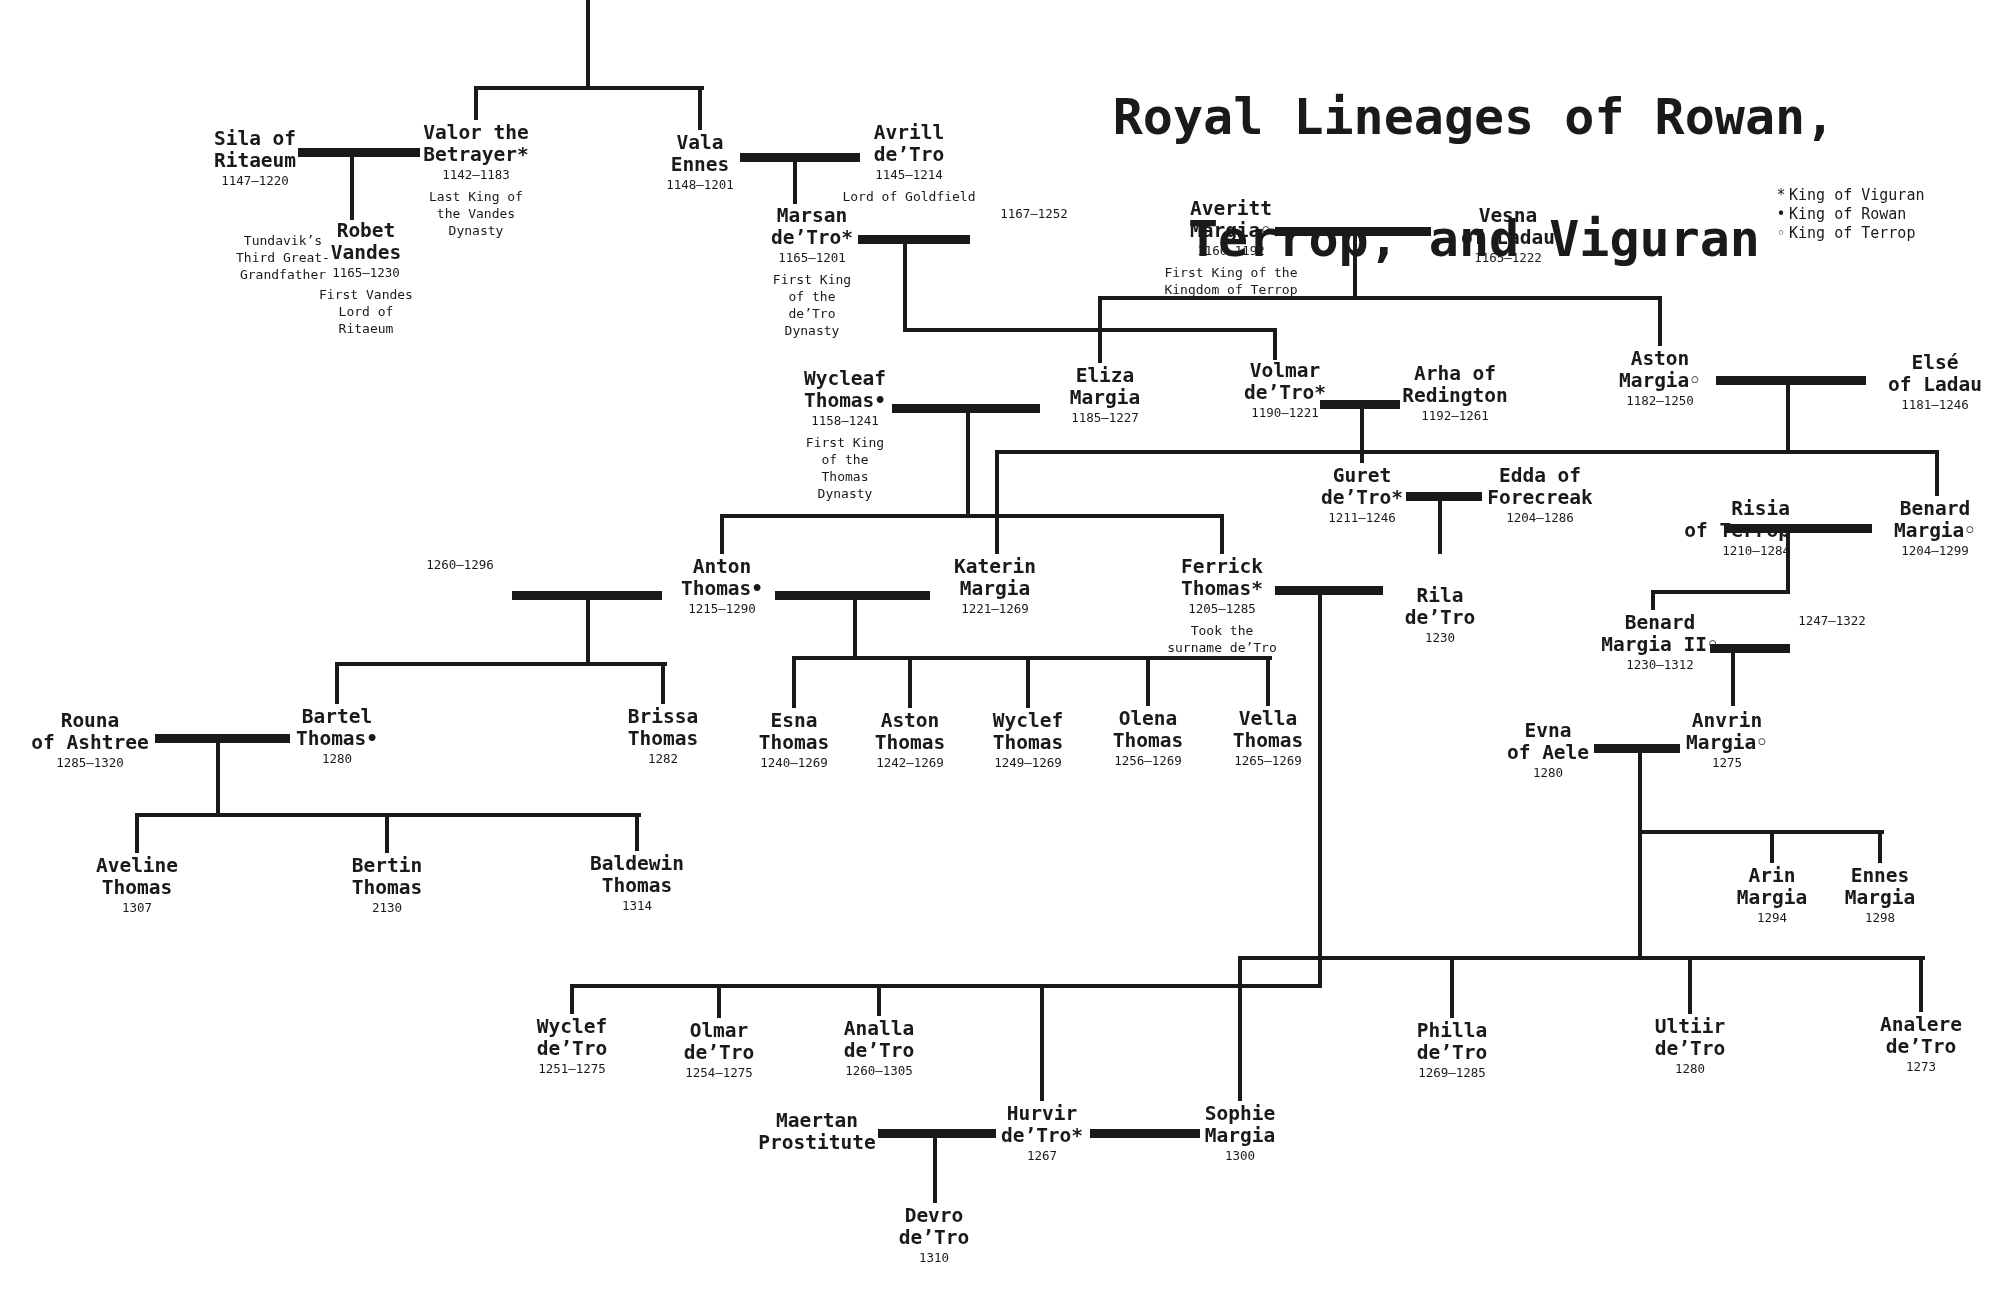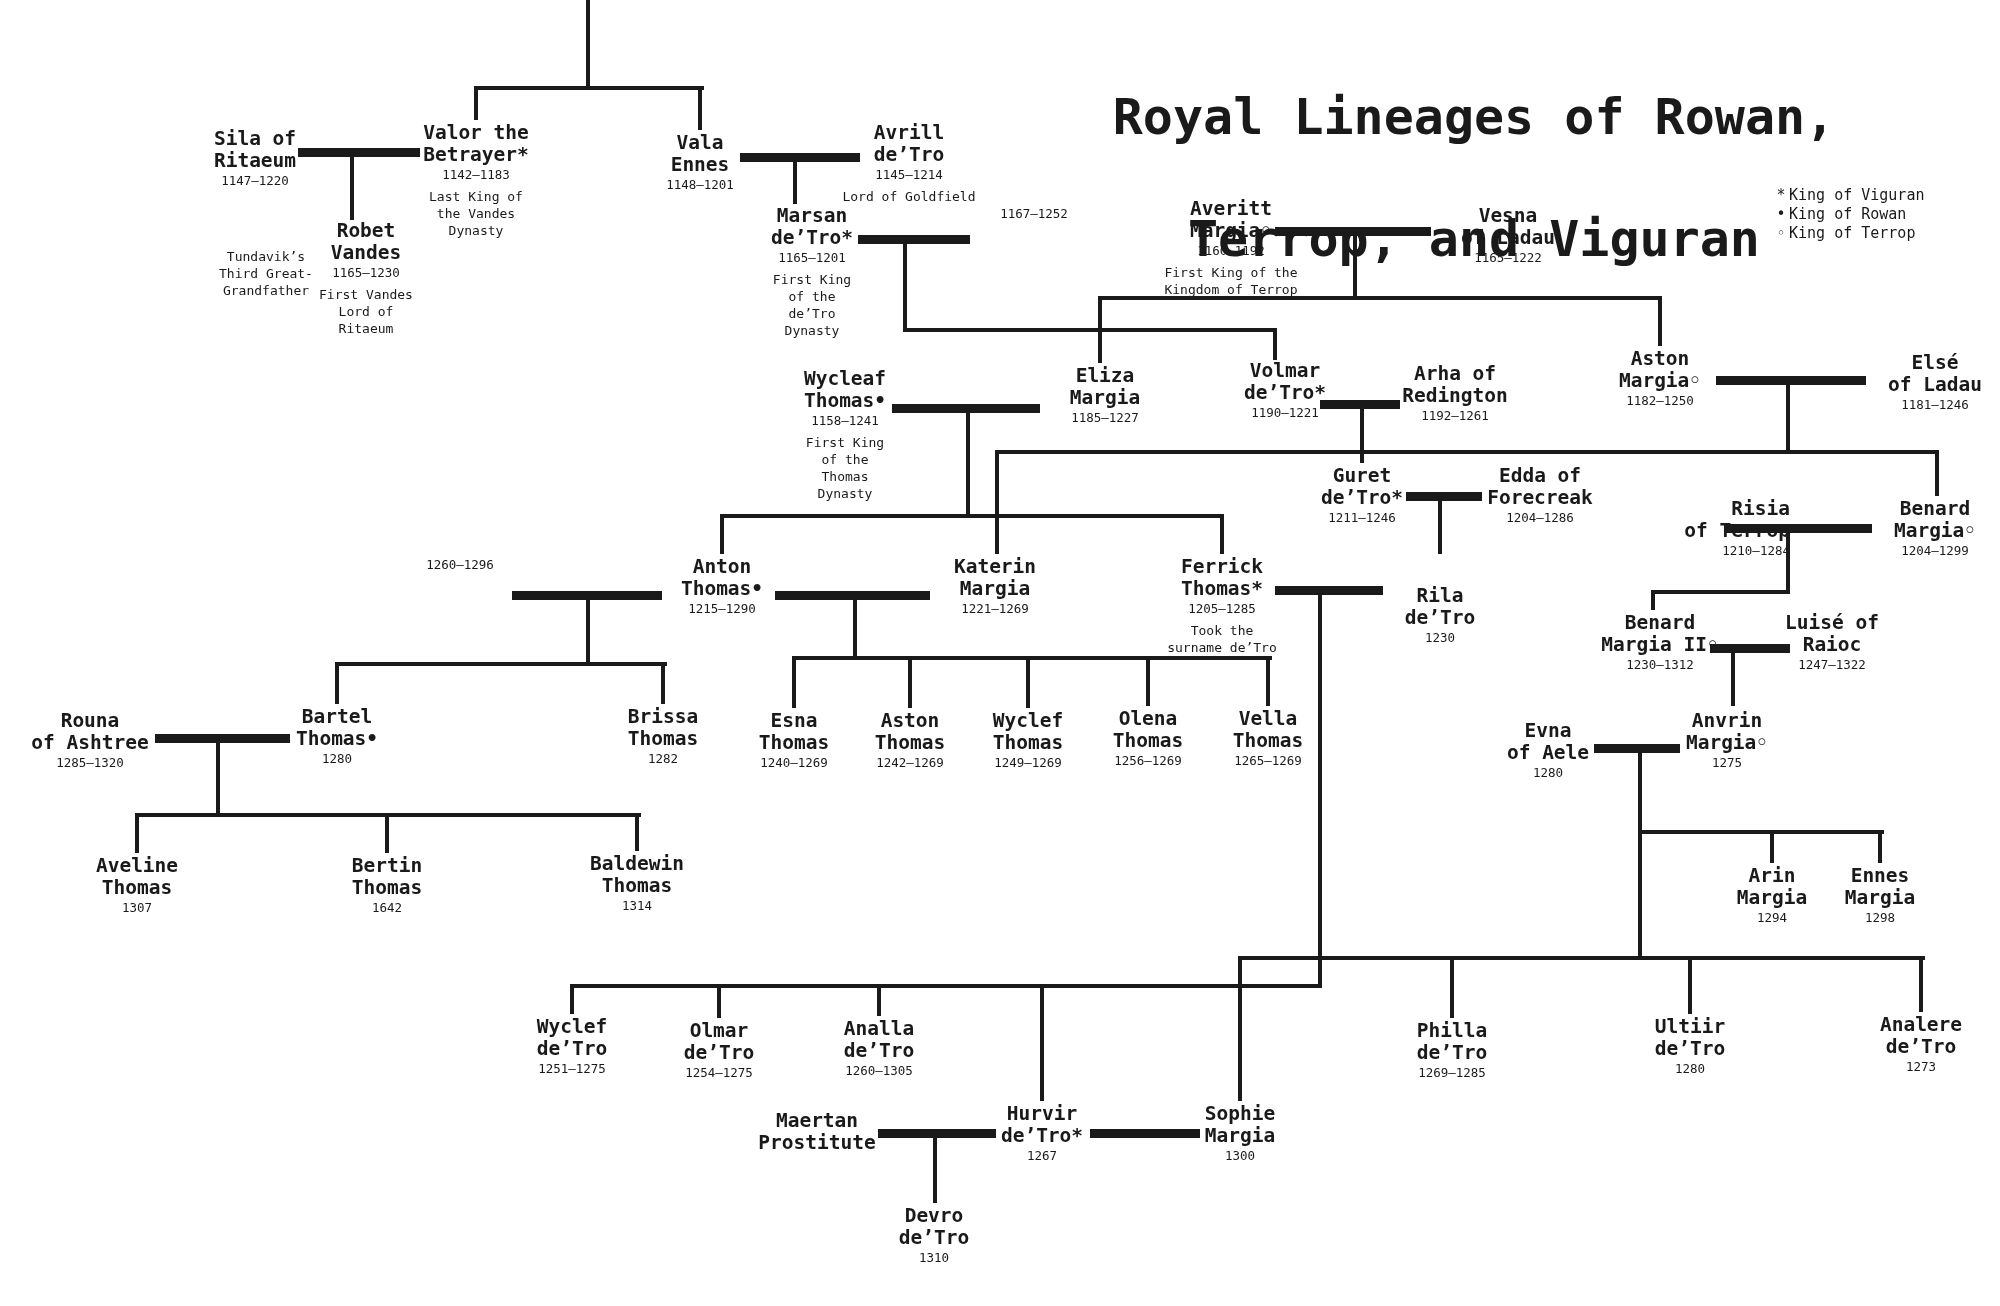--- a/index.html
+++ b/index.html
@@ -170,21 +170,21 @@
         <div class="p-name">Vala
 Ennes</div>
         <div class="p-dates">1148–1201</div>
       </div>
       <div class="person" style="left: 779px; top: 122px;">
         <div class="p-name">Avrill
 de’Tro</div>
         <div class="p-dates">1145–1214</div>
         <div class="p-note">Lord of Goldfield</div>
       </div>
-      <div class="person is-note" style="left: 136px; top: 232px; margin-top: 16px;">
+      <div class="person is-note" style="left: 153px; top: 232px;">
         <div class="p-name">Tundavik’s
 Third Great-
 Grandfather</div>
       </div>
       <div class="person" style="left: 236px; top: 220px;">
         <div class="p-name">Robet
 Vandes</div>
         <div class="p-dates">1165–1230</div>
         <div class="p-note">First Vandes
 Lord of
@@ -292,22 +292,20 @@
         <div class="p-name">Rila
 de’Tro</div>
         <div class="p-dates">1230</div>
       </div>
       <div class="person" style="left: 1530px; top: 612px;">
         <div class="p-name">Benard
 Margia II◦</div>
         <div class="p-dates">1230–1312</div>
       </div>
       <div class="person" style="left: 1702px; top: 612px;">
-        <div class="p-name">Luisé of
-Raioc</div>
         <div class="p-dates">1247–1322</div>
       </div>
       <div class="person" style="left: -40px; top: 710px;">
         <div class="p-name">Rouna
 of Ashtree</div>
         <div class="p-dates">1285–1320</div>
       </div>
       <div class="person" style="left: 207px; top: 706px;">
         <div class="p-name">Bartel
 Thomas•</div>
@@ -354,21 +352,21 @@
         <div class="p-dates">1275</div>
       </div>
       <div class="person" style="left: 7px; top: 855px;">
         <div class="p-name">Aveline
 Thomas</div>
         <div class="p-dates">1307</div>
       </div>
       <div class="person" style="left: 257px; top: 855px;">
         <div class="p-name">Bertin
 Thomas</div>
-        <div class="p-dates">1642</div>
+        <div class="p-dates">2130</div>
       </div>
       <div class="person" style="left: 507px; top: 853px;">
         <div class="p-name">Baldewin
 Thomas</div>
         <div class="p-dates">1314</div>
       </div>
       <div class="person" style="left: 1642px; top: 865px;">
         <div class="p-name">Arin
 Margia</div>
         <div class="p-dates">1294</div>

